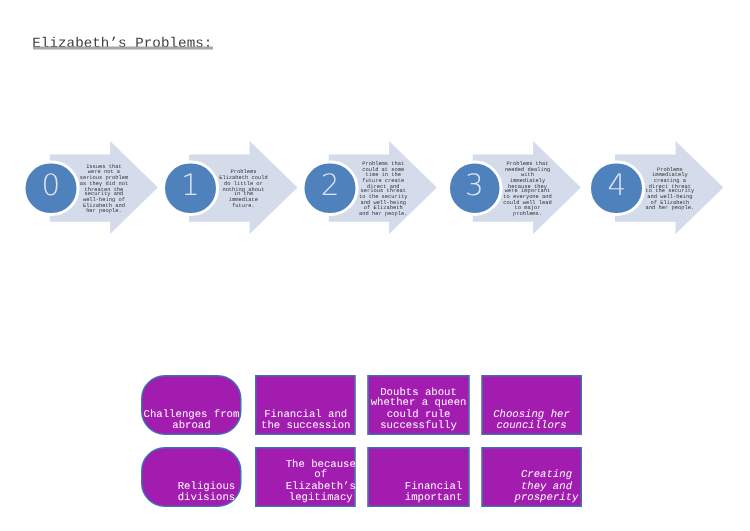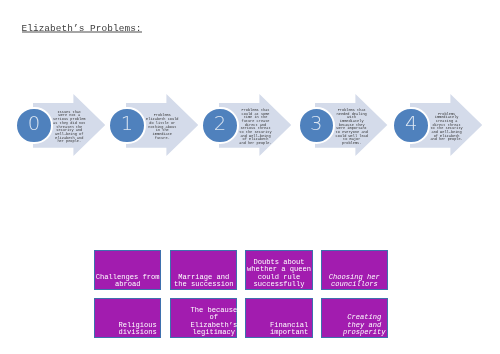--- a/index.html
+++ b/index.html
@@ -29,21 +29,21 @@
                display:flex;align-items:center;justify-content:center;color:#dce6f2;
                font-size:19.6px;font-family:"DejaVu Sans",sans-serif;font-weight:200;line-height:1;}
   .circle.c0{left:15.1px;} .circle.c1{left:108.1px;} .circle.c2{left:201.3px;}
   .circle.c3{left:297.5px;} .circle.c4{left:392.4px;}
 
   
   .box{position:absolute;width:67.3px;height:39.7px;background:#a21caf;color:#ffffff;border:0.6px solid #3e70ae;
        display:flex;align-items:flex-end;justify-content:center;text-align:center;
        font-size:7.1px;line-height:7.5px;box-sizing:border-box;padding-top:3.9px;}
   .box.r0{top:250px;} .box.r1{top:298.2px;padding-left:20px;}
-  .box.k0{left:94px;} .box.k1{left:170.2px;} .box.k2{left:245.4px;} .box.k3{left:320.7px;font-style:italic;}
+  .box.k0{left:94px;border-radius:16px;} .box.k1{left:170.2px;} .box.k2{left:245.4px;} .box.k3{left:320.7px;font-style:italic;}
 </style>
 </head>
 <body>
 
 <div id="slide">
 
   <div id="title"><span class="u">Elizabeth’s Problems:</span></div>
 
   <div id="arrow-row">
 
@@ -94,21 +94,21 @@
         <span>4</span>
       </div>
 
   </div>
 
   <div id="box-grid">
     <div class="box r0 k0">
         <span>Challenges from abroad</span>
       </div>
     <div class="box r0 k1">
-        <span>Marriage and the succession</span>
+        <span>Financial and the succession</span>
       </div>
     <div class="box r0 k2">
         <span>Doubts about whether a queen could rule successfully</span>
       </div>
     <div class="box r0 k3">
         <span>Choosing her councillors</span>
       </div>
     <div class="box r1 k0">
         <span>Religious divisions</span>
       </div>

